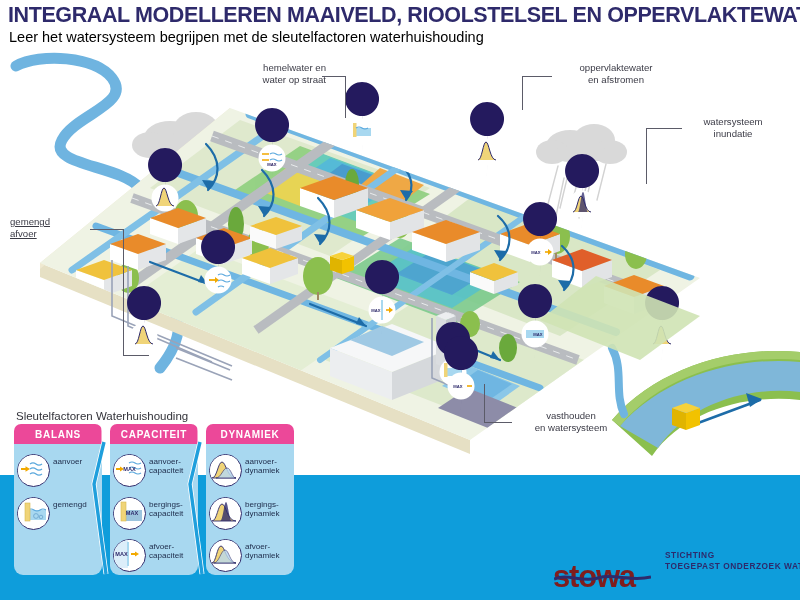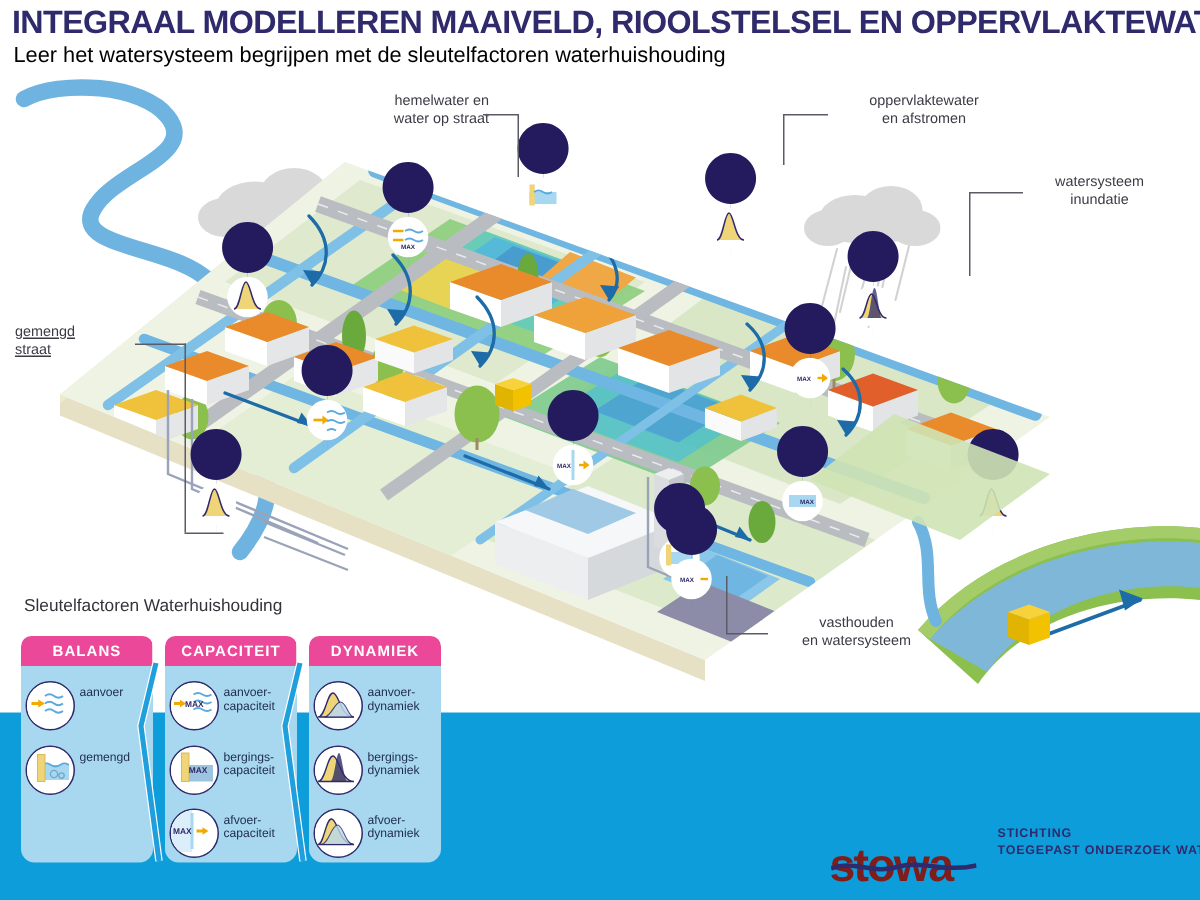--- a/index.html
+++ b/index.html
@@ -38,21 +38,21 @@
     position:absolute;left:1px;top:31px;width:97px;height:9px;
   }
   .logo-sub{
     position:absolute;left:112px;top:7px;
     font-size:8.3px;font-weight:bold;color:#2e2a6b;letter-spacing:0.55px;
     line-height:10.5px;white-space:nowrap;
   }
 
   
   .legend-title{
-    position:absolute;left:16px;top:398px;font-size:11.5px;color:#33333a;
+    position:absolute;left:16px;top:410px;font-size:11.5px;color:#33333a;
   }
   .legend{position:absolute;left:14px;top:424px;width:281px;height:156px;}
   .lg-col{position:absolute;top:0;width:88px;height:156px;}
   .lg-col.c0{left:0;}
   .lg-col.c1{left:96px;}
   .lg-col.c2{left:192px;}
   .lg-head{
     position:absolute;left:0;top:0;width:88px;height:20px;
     background:#ec4899;border-radius:7px 7px 0 0;
     color:#fff;font-size:10px;font-weight:bold;letter-spacing:0.7px;
@@ -516,21 +516,21 @@
 
   <div class="callout" style="left:678px;top:116px;width:110px;text-align:center;">
     <div>watersysteem</div>
     <div>inundatie</div>
   </div>
   <div class="co-line" style="left:646px;top:128px;width:36px;"></div>
   <div class="co-vline" style="left:646px;top:128px;height:56px;"></div>
 
   <div class="callout" style="left:10px;top:216px;width:74px;text-align:left;text-decoration:underline;">
     <div>gemengd</div>
-    <div>straat</div>
+    <div>afvoer</div>
   </div>
   <div class="co-line" style="left:90px;top:229px;width:34px;"></div>
   <div class="co-vline" style="left:123px;top:229px;height:126px;"></div>
   <div class="co-line" style="left:123px;top:355px;width:26px;"></div>
 
   <div class="callout" style="left:516px;top:410px;width:110px;text-align:center;">
     <div>vasthouden</div>
     <div>en watersysteem</div>
   </div>
   <div class="co-line" style="left:484px;top:422px;width:28px;"></div>

